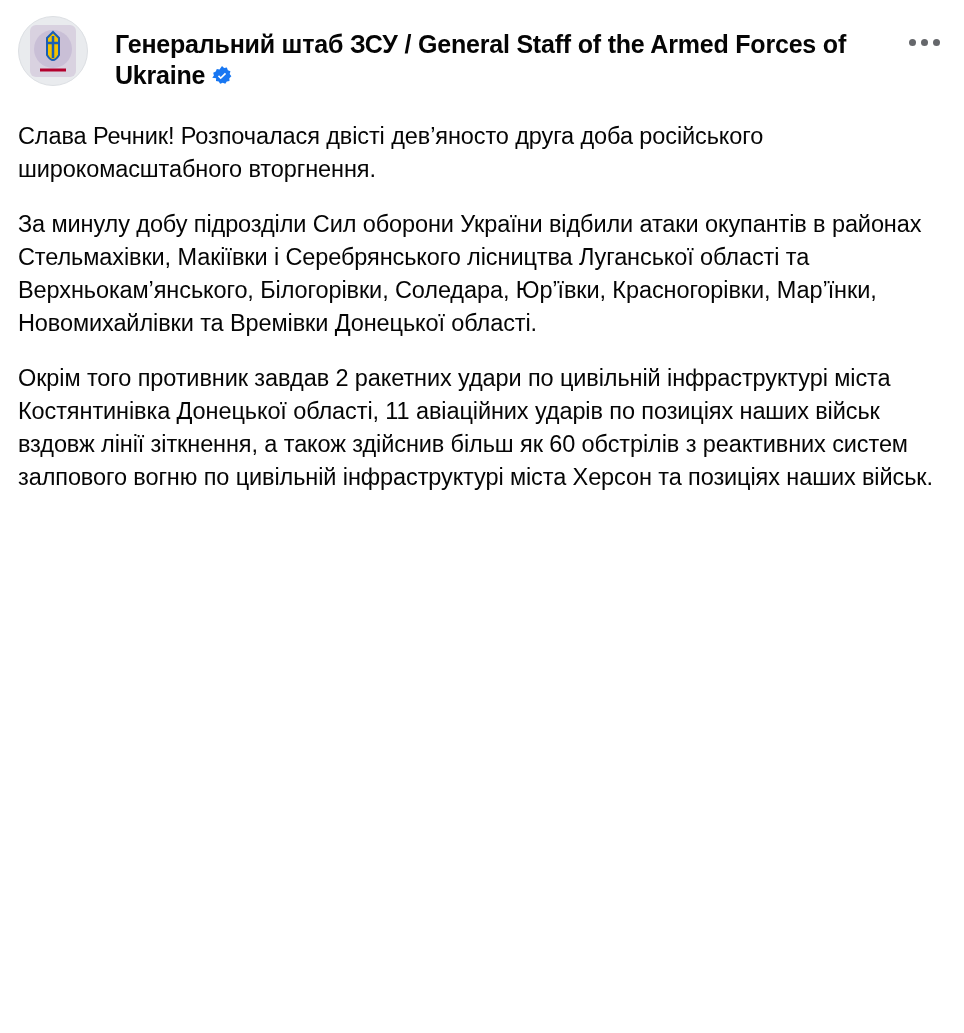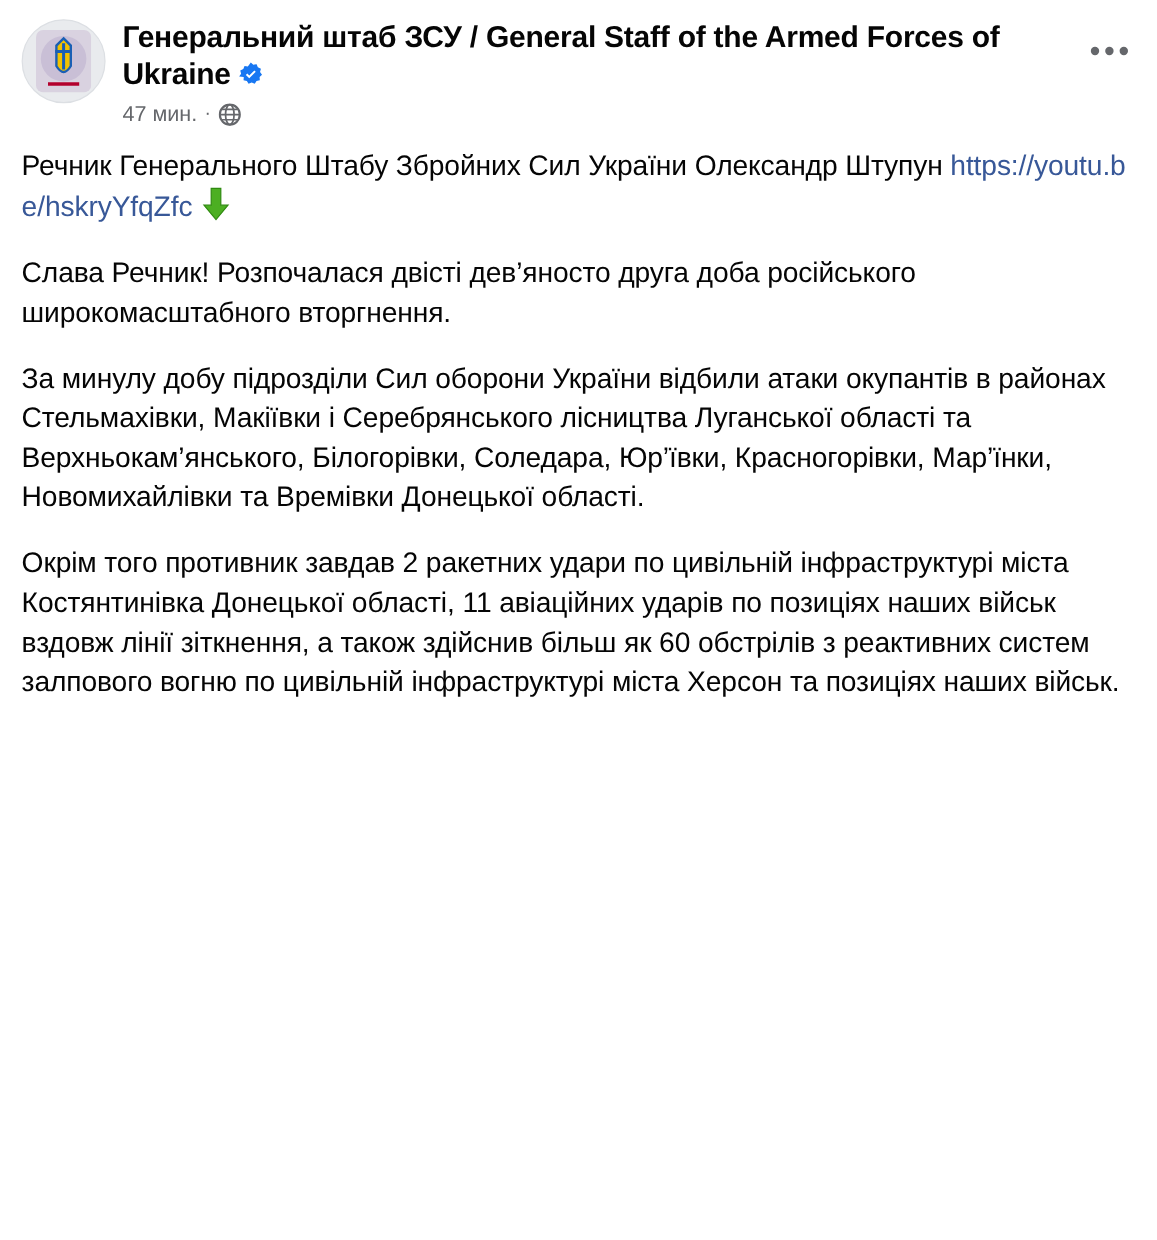--- a/index.html
+++ b/index.html
@@ -55,21 +55,21 @@
     min-width: 0;
     padding-right: 60px;
   }
 
   .page-title {
     font-size: 25px;
     line-height: 31px;
     font-weight: bold;
     color: #050505;
     letter-spacing: -0.2px;
-    margin: 0;
+    margin: 13px;
     display: block;
   }
   .page-title .title-text { }
   .verified {
     display: inline-block;
     vertical-align: -3px;
     margin-left: 6px;
     width: 22px;
     height: 22px;
   }
@@ -159,44 +159,32 @@
         <path d="M10 45 L36 45" stroke="#b3002d" stroke-width="3"></path>
       </svg>
     </div>
 
     <div class="header-text">
       <h1 class="page-title"><span class="title-text">Генеральний штаб ЗСУ / General Staff of the Armed Forces of Ukraine</span><svg class="verified" viewBox="0 0 24 24">
             <path fill="#1877F2" d="M12 1.2l2.3 2.0 3.0-.5 1.1 2.9 2.8 1.3-.8 2.9 1.8 2.5-2.2 2.1.2 3.0-3.0.5-1.6 2.6-2.8-1.2-2.8 1.2-1.6-2.6-3.0-.5.2-3.0L1.4 13.9l1.8-2.5-.8-2.9L5.2 7.2l1.1-2.9 3.0.5z"></path>
             <path fill="#fff" d="M10.6 15.6l-3.1-3.1 1.3-1.3 1.8 1.8 4.6-4.6 1.3 1.3z"></path>
           </svg></h1>
 
-      <div class="meta-row">
-        <span class="meta-time">47 мин.</span>
-        <span class="meta-dot">·</span>
-        <svg class="globe-icon" viewBox="0 0 16 16">
-          <circle cx="8" cy="8" r="7" fill="none" stroke="#65676b" stroke-width="1.5"></circle>
-          <ellipse cx="8" cy="8" rx="3" ry="7" fill="none" stroke="#65676b" stroke-width="1.2"></ellipse>
-          <path d="M1.3 8h13.4M2.6 4.4h10.8M2.6 11.6h10.8" stroke="#65676b" stroke-width="1.2" fill="none"></path>
-        </svg>
-      </div>
     </div>
 
     <div class="more-button">
       <span class="dot"></span>
       <span class="dot"></span>
       <span class="dot"></span>
     </div>
   </div>
 
   <div class="post-body">
 
 
-    <p><span>Речник Генерального Штабу Збройних Сил України Олександр Штупун </span><a class="post-link" href="#">https://youtu.be/hskryYfqZfc</a><svg class="arrow-emoji" viewBox="0 0 28 30">
-          <path d="M10 2 h8 v14 h6 L14 28 L4 16 h6 z" fill="#4caf22" stroke="#2f8a10" stroke-width="1"></path>
-        </svg></p>
 
     <p>Слава Речник! Розпочалася двісті дев’яносто друга доба російського широкомасштабного вторгнення.</p>
 
     <p>За минулу добу підрозділи Сил оборони України відбили атаки окупантів в районах Стельмахівки, Макіївки і Серебрянського лісництва Луганської області та Верхньокам’янського, Білогорівки, Соледара, Юр’ївки, Красногорівки, Мар’їнки, Новомихайлівки та Времівки Донецької області.</p>
 
     <p>Окрім того противник завдав 2  ракетних удари по цивільній інфраструктурі міста Костянтинівка Донецької області, 11 авіаційних ударів по позиціях наших військ вздовж лінії зіткнення, а також здійснив більш як 60 обстрілів з реактивних систем залпового вогню по цивільній інфраструктурі міста Херсон та позиціях наших військ.</p>
 
 
   </div>
 </div>

